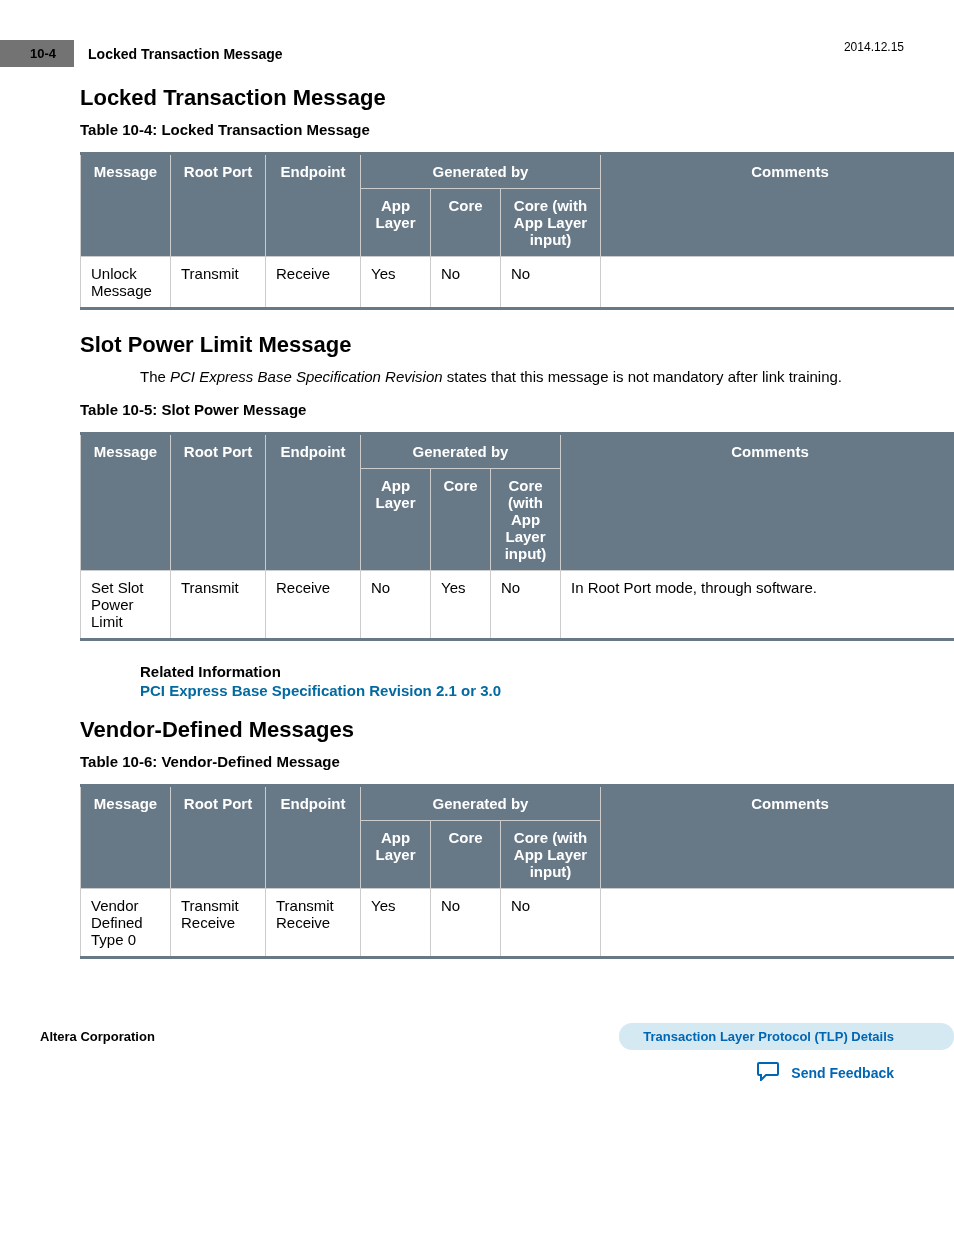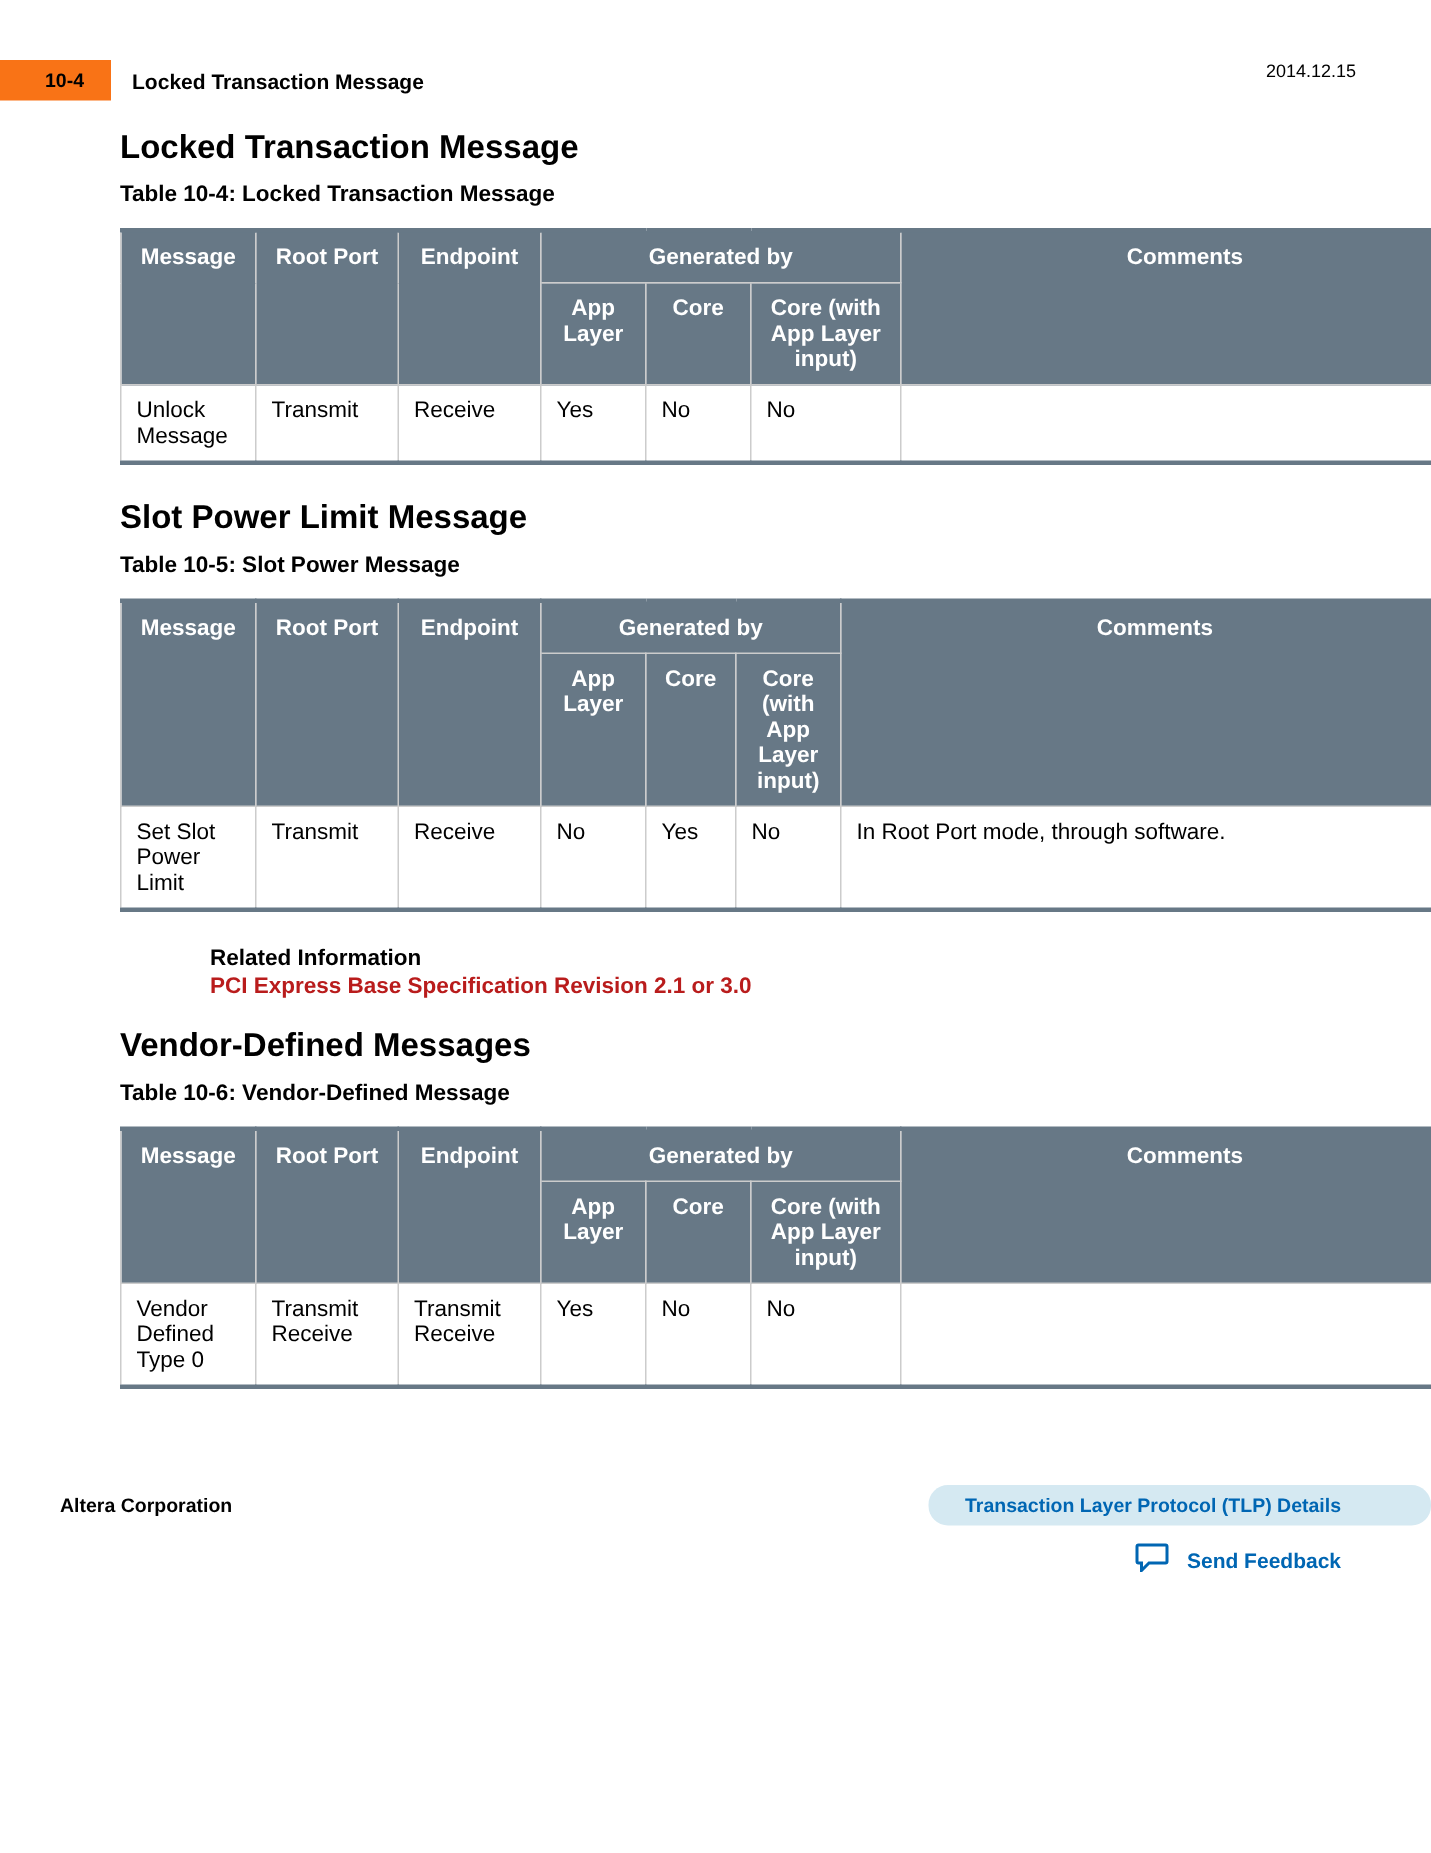--- a/index.html
+++ b/index.html
@@ -14,21 +14,21 @@
   .page {
     padding: 40px 50px 40px 50px;
     position: relative;
   }
   .header-bar {
     display: flex;
     align-items: center;
     margin-bottom: 18px;
   }
   .page-num-box {
-    background: #f97316;
+    background: #737373;
     color: #000;
     font-weight: bold;
     font-size: 13px;
     padding: 6px 18px 6px 30px;
     margin-left: -50px;
     margin-right: 14px;
   }
   .header-title {
     font-weight: bold;
     font-size: 14px;
@@ -76,21 +76,21 @@
   }
   table.data thead tr:first-child { border-top: 3px solid #677886; }
   table.data { border-top: 3px solid #677886; border-bottom: 3px solid #677886; }
   table.data tbody td { text-align: left; }
   .related-head {
     font-weight: bold;
     font-size: 15px;
     margin: 4px 0 2px 90px;
   }
   .related-link {
-    color: #b91c1c;
+    color: #0369a1;
     font-weight: bold;
     font-size: 15px;
     margin: 0 0 18px 90px;
     display: block;
   }
   .footer {
     margin-top: 60px;
     position: relative;
     height: 70px;
   }
@@ -170,20 +170,23 @@
         <td>Receive</td>
         <td>Yes</td>
         <td>No</td>
         <td>No</td>
         <td></td>
       </tr>
     </tbody>
   </table>
 
   <h2 class="section">Slot Power Limit Message</h2>
+  <p class="body-text">
+    <span>The </span><em>PCI Express Base Specification Revision</em><span> states that this message is not mandatory after link training.</span>
+  </p>
   <div class="table-caption">Table 10-5: Slot Power Message</div>
 
   <table class="data">
     <colgroup>
       <col style="width:90px">
         <col style="width:95px">
         <col style="width:95px">
       <col style="width:70px">
         <col style="width:60px">
         <col style="width:70px">

